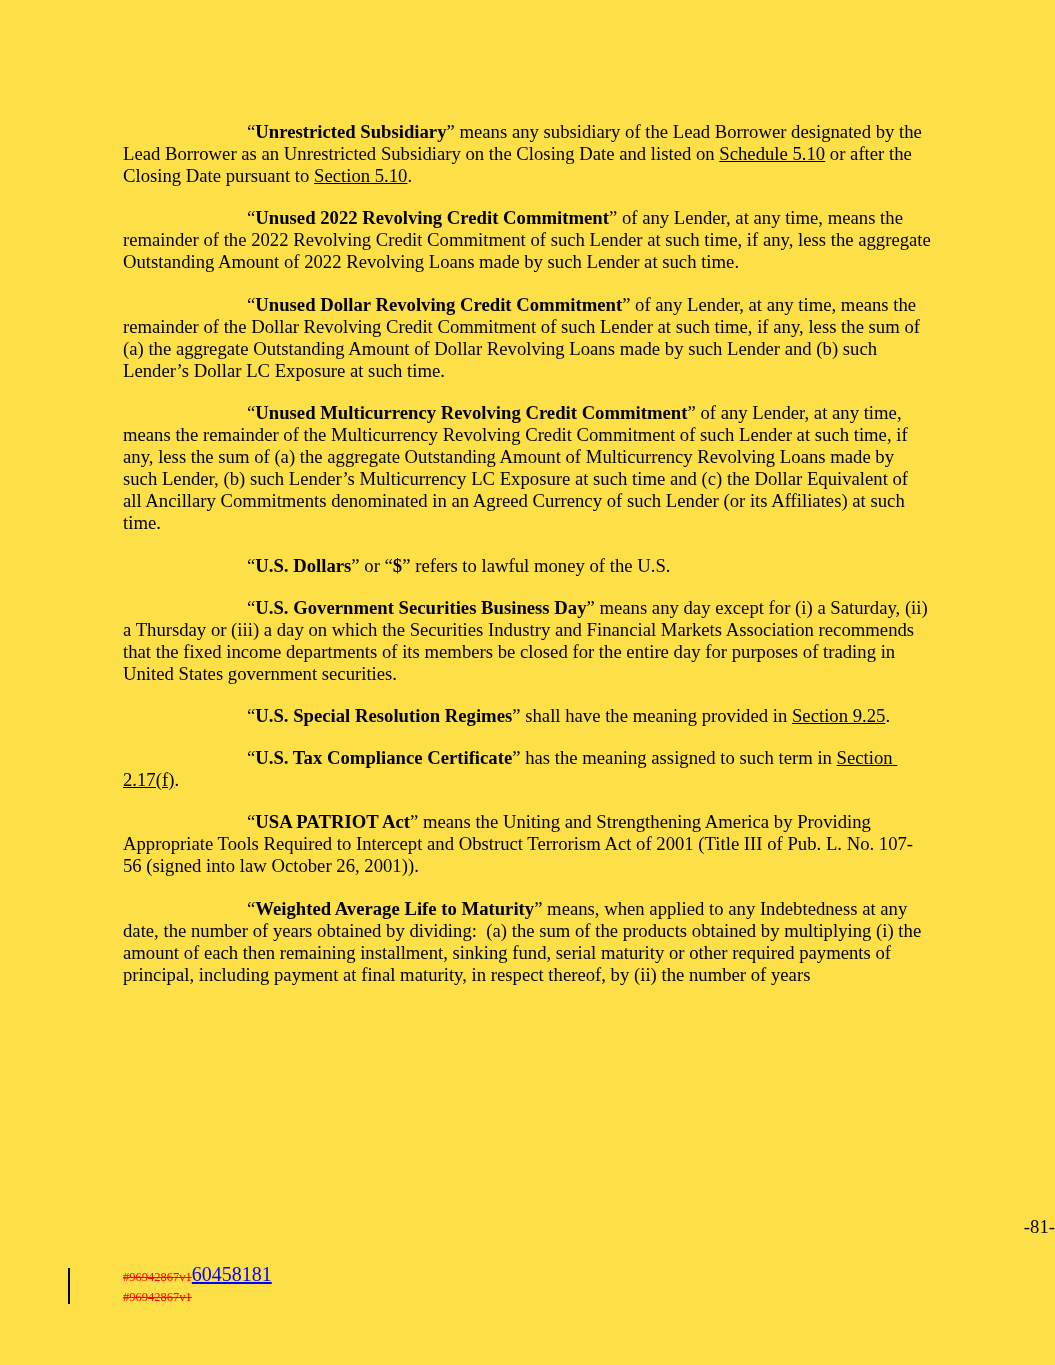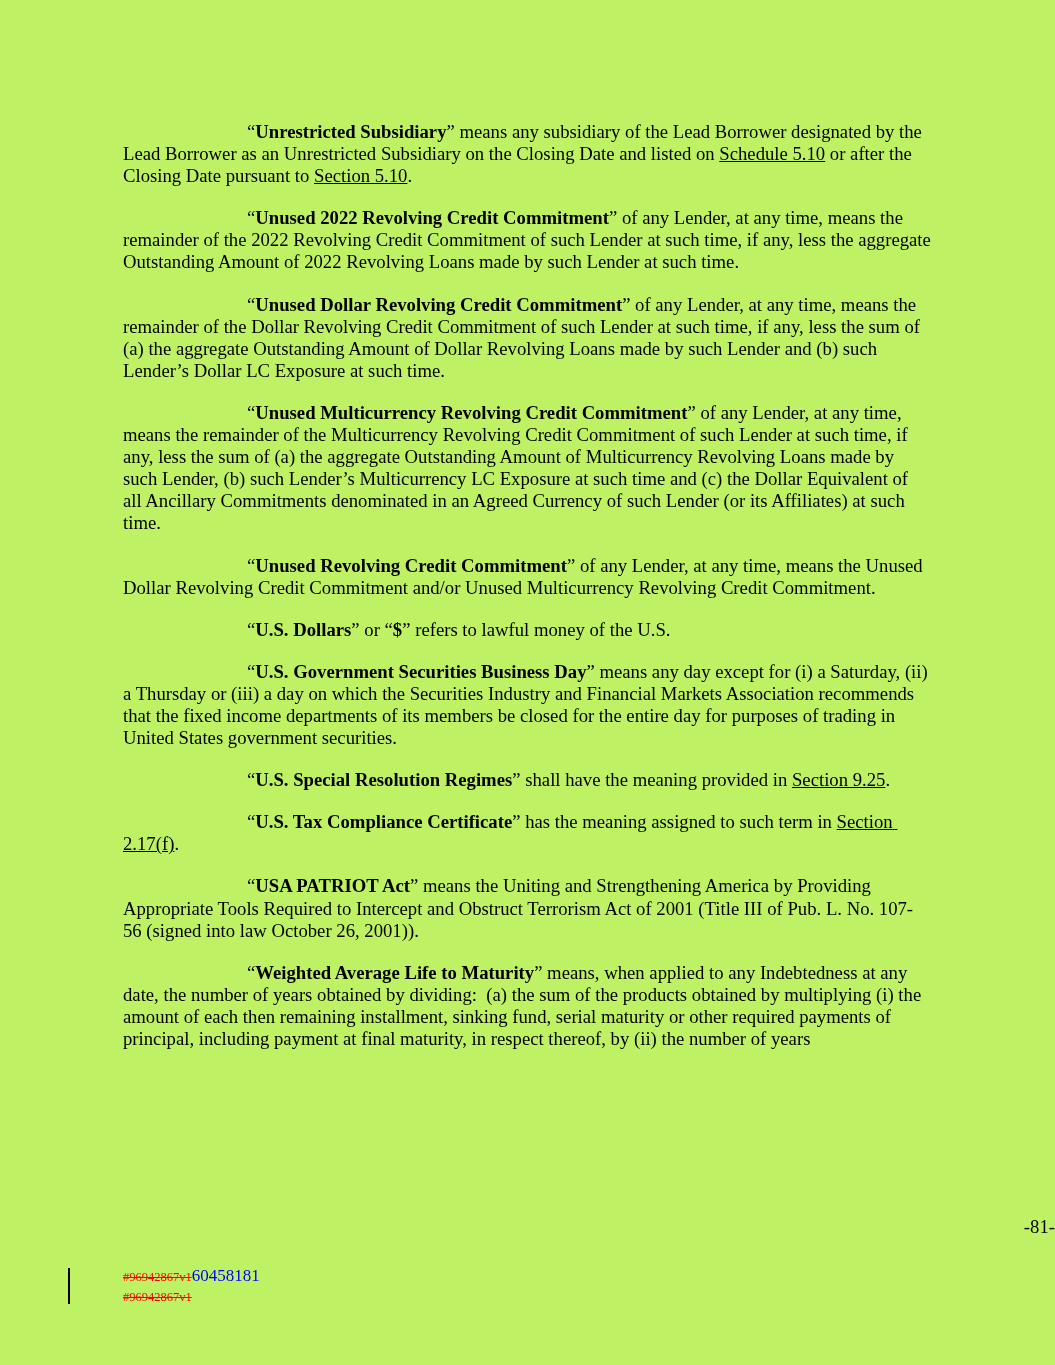--- a/index.html
+++ b/index.html
@@ -4,21 +4,21 @@
 <style>
   html, body {
     margin: 0;
     padding: 0;
     background: #ffffff;
   }
   .page {
     position: relative;
     width: 1055px;
     height: 1365px;
-    background: #bef264;
+    background: #fde047;
     font-family: "Liberation Serif", serif;
     font-size: 18.7px;
     line-height: 22.1px;
     color: #000000;
     overflow: hidden;
   }
   .content {
     position: absolute;
     top: 121px;
     left: 123px;
@@ -48,21 +48,22 @@
     white-space: nowrap;
   }
   .deleted {
     color: var(--deleted-red, #FF0000);
     text-decoration: line-through;
     font-size: 12.5px;
     font-family: "Liberation Serif", serif;
   }
   .inserted {
     color: var(--inserted-blue, #0000FF);
-    font-size: 17px;
+    text-decoration: underline;
+    font-size: 20px;
     font-family: "Liberation Serif", serif;
   }
   .change-bar {
     position: absolute;
     left: 68px;
     top: 1268px;
     width: 2px;
     height: 36px;
     background: #000000;
   }
@@ -70,21 +71,20 @@
 </head>
 <body>
 
 <div class="page">
 
   <div class="content">
       <p><span>“</span><span class="seg-b">Unrestricted Subsidiary</span><span>” means any subsidiary of the Lead Borrower designated by the Lead Borrower as an Unrestricted Subsidiary on the Closing Date and listed on </span><span class="seg-u">Schedule 5.10</span><span> or after the Closing Date pursuant to </span><span class="seg-u">Section 5.10</span><span>.</span></p>
       <p><span>“</span><span class="seg-b">Unused 2022 Revolving Credit Commitment</span><span>” of any Lender, at any time, means the remainder of the 2022 Revolving Credit Commitment of such Lender at such time, if any, </span><span class="seg-i">less</span><span> the aggregate Outstanding Amount of 2022 Revolving Loans made by such Lender at such time.</span></p>
       <p><span>“</span><span class="seg-b">Unused Dollar Revolving Credit Commitment</span><span>” of any Lender, at any time, means the remainder of the Dollar Revolving Credit Commitment of such Lender at such time, if any, </span><span class="seg-i">less</span><span> the sum of (a) the aggregate Outstanding Amount of Dollar Revolving Loans made by such Lender and (b) such Lender’s Dollar LC Exposure at such time.</span></p>
       <p><span>“</span><span class="seg-b">Unused Multicurrency Revolving Credit Commitment</span><span>” of any Lender, at any time, means the remainder of the Multicurrency Revolving Credit Commitment of such Lender at such time, if any, </span><span class="seg-i">less</span><span> the sum of (a) the aggregate Outstanding Amount of Multicurrency Revolving Loans made by such Lender, (b) such Lender’s Multicurrency LC Exposure at such time and (c) the Dollar Equivalent of all Ancillary Commitments denominated in an Agreed Currency of such Lender (or its Affiliates) at such time.</span></p>
-      <p><span>“</span><span class="seg-b">Unused Revolving Credit Commitment</span><span>” of any Lender, at any time, means the Unused Dollar Revolving Credit Commitment and/or Unused Multicurrency Revolving Credit Commitment.</span></p>
       <p><span>“</span><span class="seg-b">U.S. Dollars</span><span>” or “</span><span class="seg-b">$</span><span>” refers to lawful money of the U.S.</span></p>
       <p><span>“</span><span class="seg-b">U.S. Government Securities Business Day</span><span>” means any day except for (i) a Saturday, (ii) a Thursday or (iii) a day on which the Securities Industry and Financial Markets Association recommends that the fixed income departments of its members be closed for the entire day for purposes of trading in United States government securities.</span></p>
       <p><span>“</span><span class="seg-b">U.S. Special Resolution Regimes</span><span>” shall have the meaning provided in </span><span class="seg-u">Section 9.25</span><span>.</span></p>
       <p><span>“</span><span class="seg-b">U.S. Tax Compliance Certificate</span><span>” has the meaning assigned to such term in </span><span class="seg-u">Section 2.17(f)</span><span>.</span></p>
       <p><span>“</span><span class="seg-b">USA PATRIOT Act</span><span>” means the Uniting and Strengthening America by Providing Appropriate Tools Required to Intercept and Obstruct Terrorism Act of 2001 (Title III of Pub. L. No. 107-56 (signed into law October 26, 2001)).</span></p>
       <p><span>“</span><span class="seg-b">Weighted Average Life to Maturity</span><span>” means, when applied to any Indebtedness at any date, the number of years obtained by dividing:  (a) the sum of the products obtained by multiplying (i) the amount of each then remaining installment, sinking fund, serial maturity or other required payments of principal, including payment at final maturity, in respect thereof, by (ii) the number of years</span></p>
     </div>
 
   <div class="page-number">-81-</div>
 

